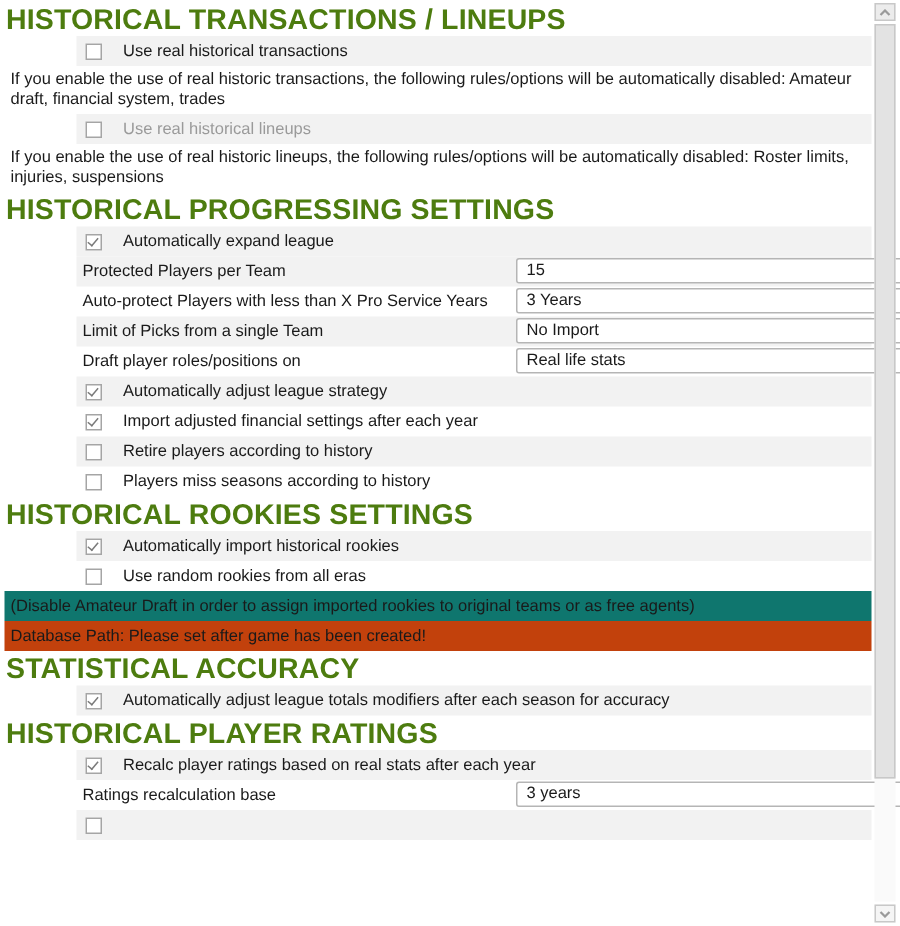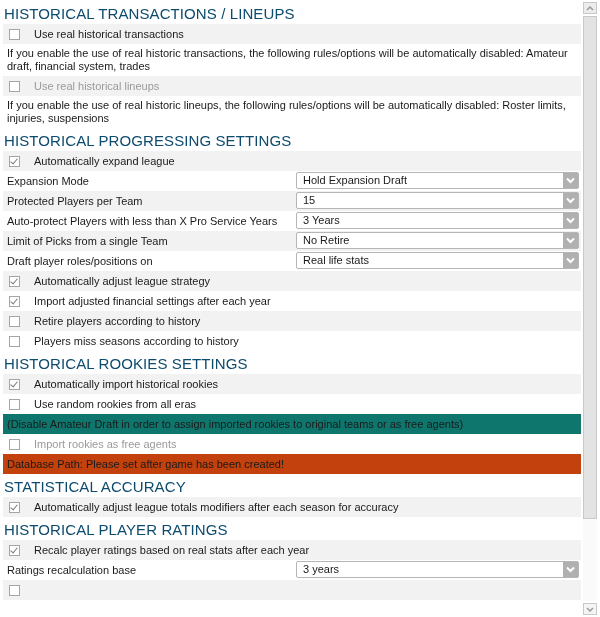--- a/index.html
+++ b/index.html
@@ -3,27 +3,27 @@
 <meta charset="utf-8">
 <style>
   html, body { margin: 0; padding: 0; }
   body {
     width: 600px; height: 617px; overflow: hidden; background: #ffffff;
     font-family: "Liberation Sans", sans-serif; font-size: 11px; color: #1a1a1a;
     position: relative;
   }
   .content { position: absolute; left: 3px; top: 0; width: 578px; }
   .section-title {
-    color: #0c4a6e; font-size: 15px; height: 20px; line-height: 20px;
-    padding-left: 1px; margin-top: 3px; letter-spacing: 0.1px;
+    color: #4d7c0f; font-size: 19px; height: 20px; line-height: 20px;
+    padding-left: 1px; margin-top: 3px; letter-spacing: 0.1px; font-weight: bold;
   }
   .section-title.first { margin-top: 4px; }
   .row {
     height: 20px; line-height: 20px; padding-left: 4px; margin-bottom: 0px;
-    display: flex; align-items: center; white-space: nowrap; position: relative;
+    display: flex; align-items: center; white-space: nowrap; position: relative; margin-left: 48px;
   }
   .row.shaded { background: #f2f2f2; }
   .cb {
     width: 9px; height: 9px; border: 1px solid #a5a5a5; background: #fff;
     margin-left: 2px; margin-right: 14px; position: relative; flex: none;
   }
   .cb.checked::after {
     content: ""; position: absolute; left: 2px; top: 0px; width: 3px; height: 6px;
     border: solid #7a7a7a; border-width: 0 1.5px 1.5px 0; transform: rotate(40deg);
   }
@@ -79,31 +79,20 @@
     <span class="lbl">Use real historical lineups</span>
   </div>
   <div class="note">If you enable the use of real historic lineups, the following rules/options will be automatically disabled: Roster limits, injuries, suspensions</div>
 
   <div class="section-title">HISTORICAL PROGRESSING SETTINGS</div>
   <div class="row shaded">
     <span class="cb checked"></span>
     <span class="lbl">Automatically expand league</span>
   </div>
 
-  <div class="row">
-    <span class="field-label">Expansion Mode</span>
-    <div class="select">
-      <span class="val">Hold Expansion Draft</span>
-      <span class="arrow">
-          <svg viewBox="0 0 9 7">
-            <polyline points="1,1.5 4.5,5 8,1.5" fill="none" stroke="#fff" stroke-width="2"></polyline>
-          </svg>
-        </span>
-    </div>
-  </div>
   <div class="row shaded">
     <span class="field-label">Protected Players per Team</span>
     <div class="select">
       <span class="val">15</span>
       <span class="arrow">
           <svg viewBox="0 0 9 7">
             <polyline points="1,1.5 4.5,5 8,1.5" fill="none" stroke="#fff" stroke-width="2"></polyline>
           </svg>
         </span>
     </div>
@@ -115,21 +104,21 @@
       <span class="arrow">
           <svg viewBox="0 0 9 7">
             <polyline points="1,1.5 4.5,5 8,1.5" fill="none" stroke="#fff" stroke-width="2"></polyline>
           </svg>
         </span>
     </div>
   </div>
   <div class="row shaded">
     <span class="field-label">Limit of Picks from a single Team</span>
     <div class="select">
-      <span class="val">No Retire</span>
+      <span class="val">No Import</span>
       <span class="arrow">
           <svg viewBox="0 0 9 7">
             <polyline points="1,1.5 4.5,5 8,1.5" fill="none" stroke="#fff" stroke-width="2"></polyline>
           </svg>
         </span>
     </div>
   </div>
   <div class="row">
     <span class="field-label">Draft player roles/positions on</span>
     <div class="select">
@@ -162,24 +151,20 @@
   <div class="section-title">HISTORICAL ROOKIES SETTINGS</div>
   <div class="row shaded">
     <span class="cb checked"></span>
     <span class="lbl">Automatically import historical rookies</span>
   </div>
   <div class="row">
     <span class="cb"></span>
     <span class="lbl">Use random rookies from all eras</span>
   </div>
   <div class="note single" style="background:#0f766e">(Disable Amateur Draft in order to assign imported rookies to original teams or as free agents)</div>
-  <div class="row disabled">
-    <span class="cb"></span>
-    <span class="lbl">Import rookies as free agents</span>
-  </div>
   <div class="note single" style="background:#c2410c">Database Path: Please set after game has been created!</div>
 
   <div class="section-title">STATISTICAL ACCURACY</div>
   <div class="row shaded">
     <span class="cb checked"></span>
     <span class="lbl">Automatically adjust league totals modifiers after each season for accuracy</span>
   </div>
 
   <div class="section-title">HISTORICAL PLAYER RATINGS</div>
   <div class="row shaded">

